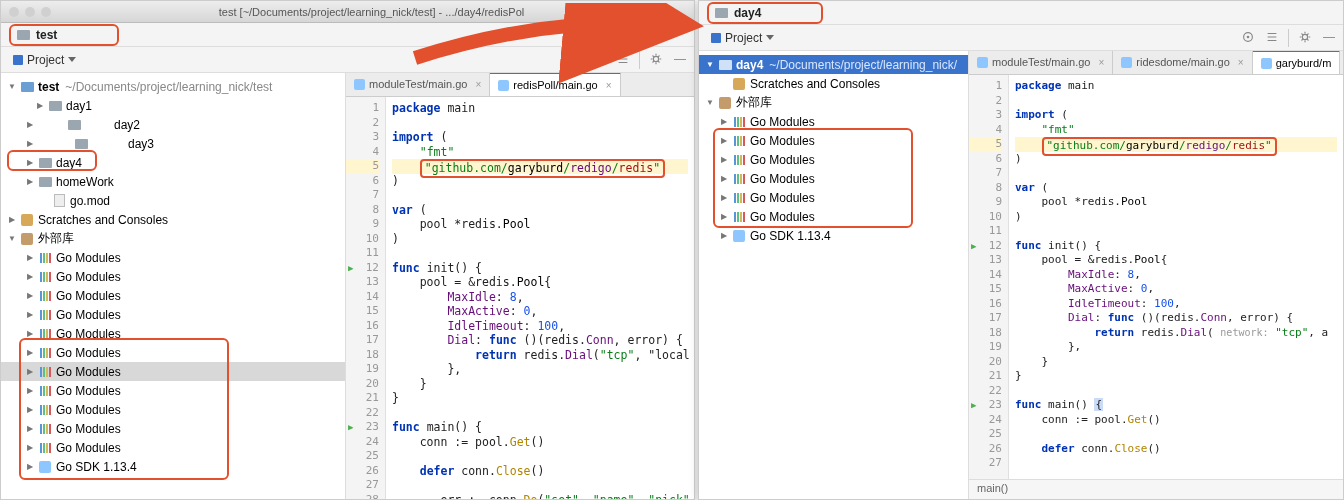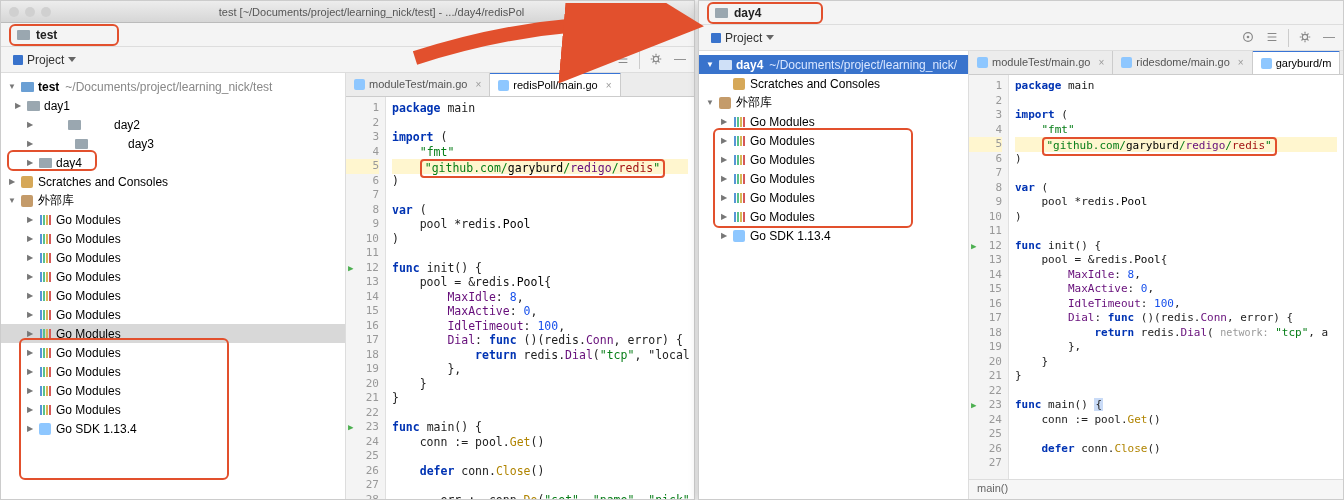--- a/index.html
+++ b/index.html
@@ -265,21 +265,21 @@
   <div class="body-split">
     <div class="project-tree" style="position:relative;">
       <div class="tree-node" style="padding-left:4px;">
           <span class="arrow open"></span>
           <span class="tree-ic">
             <span class="dir-ic" style="background:#6a9fd4;"></span>
           </span>
           <span class="tree-label" style="font-weight:600;">test</span>
           <span class="tree-path">~/Documents/project/learning_nick/test</span>
         </div>
-      <div class="tree-node" style="padding-left:10px;">
+      <div class="tree-node" style="padding-left:32px;">
           <span class="arrow closed"></span>
           <span class="tree-ic">
             <span class="dir-ic"></span>
           </span>
           <span class="tree-label">day1</span>
         </div>
       <div class="tree-node" style="padding-left:22px;gap:29px;">
           <span class="arrow closed"></span>
           <span class="tree-ic">
             <span class="dir-ic"></span>
@@ -292,20 +292,34 @@
             <span class="dir-ic"></span>
           </span>
           <span class="tree-label">day3</span>
         </div>
       <div class="tree-node" style="padding-left:22px;">
           <span class="arrow closed"></span>
           <span class="tree-ic">
             <span class="dir-ic"></span>
           </span>
           <span class="tree-label">day4</span>
+        </div>
+      <div class="tree-node" style="padding-left:22px;">
+          <span class="arrow closed"></span>
+          <span class="tree-ic">
+            <span class="dir-ic"></span>
+          </span>
+          <span class="tree-label">homeWork</span>
+        </div>
+      <div class="tree-node" style="padding-left:36px;">
+          <span class="arrow"></span>
+          <span class="tree-ic">
+            <span class="file-ic"></span>
+          </span>
+          <span class="tree-label">go.mod</span>
         </div>
       <div class="tree-node" style="padding-left:4px;">
           <span class="arrow closed"></span>
           <span class="tree-ic">
             <span class="scratch-ic"></span>
           </span>
           <span class="tree-label">Scratches and Consoles</span>
         </div>
       <div class="tree-node" style="padding-left:4px;">
           <span class="arrow open"></span>

